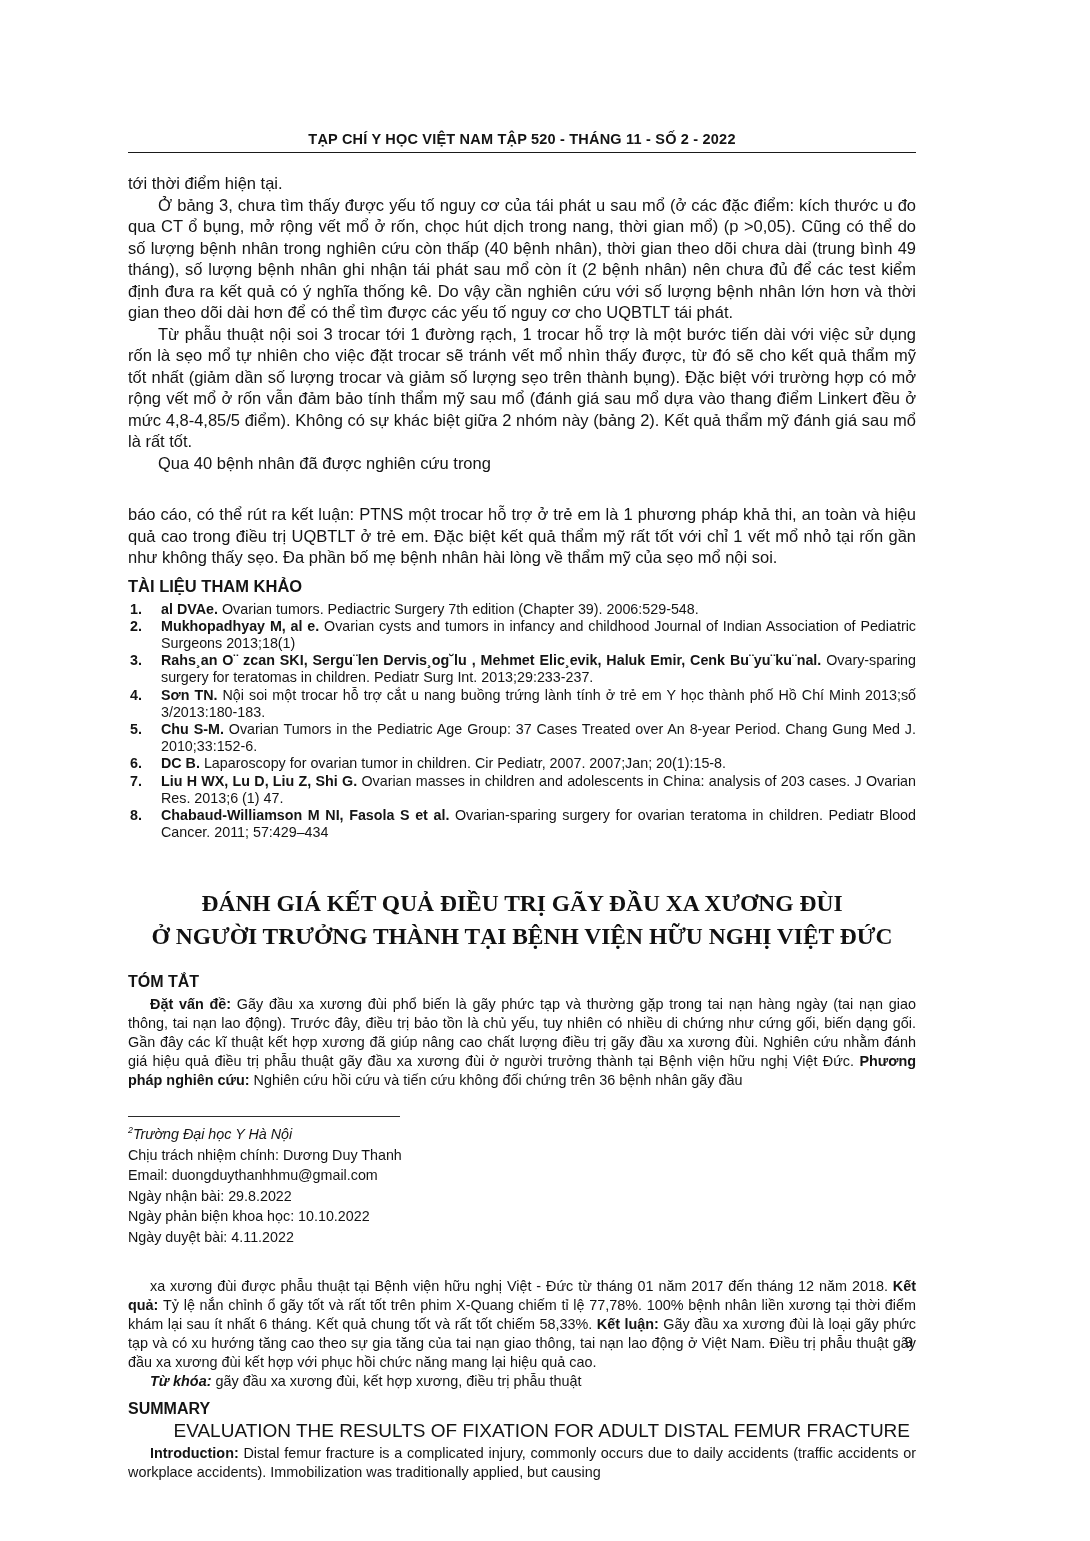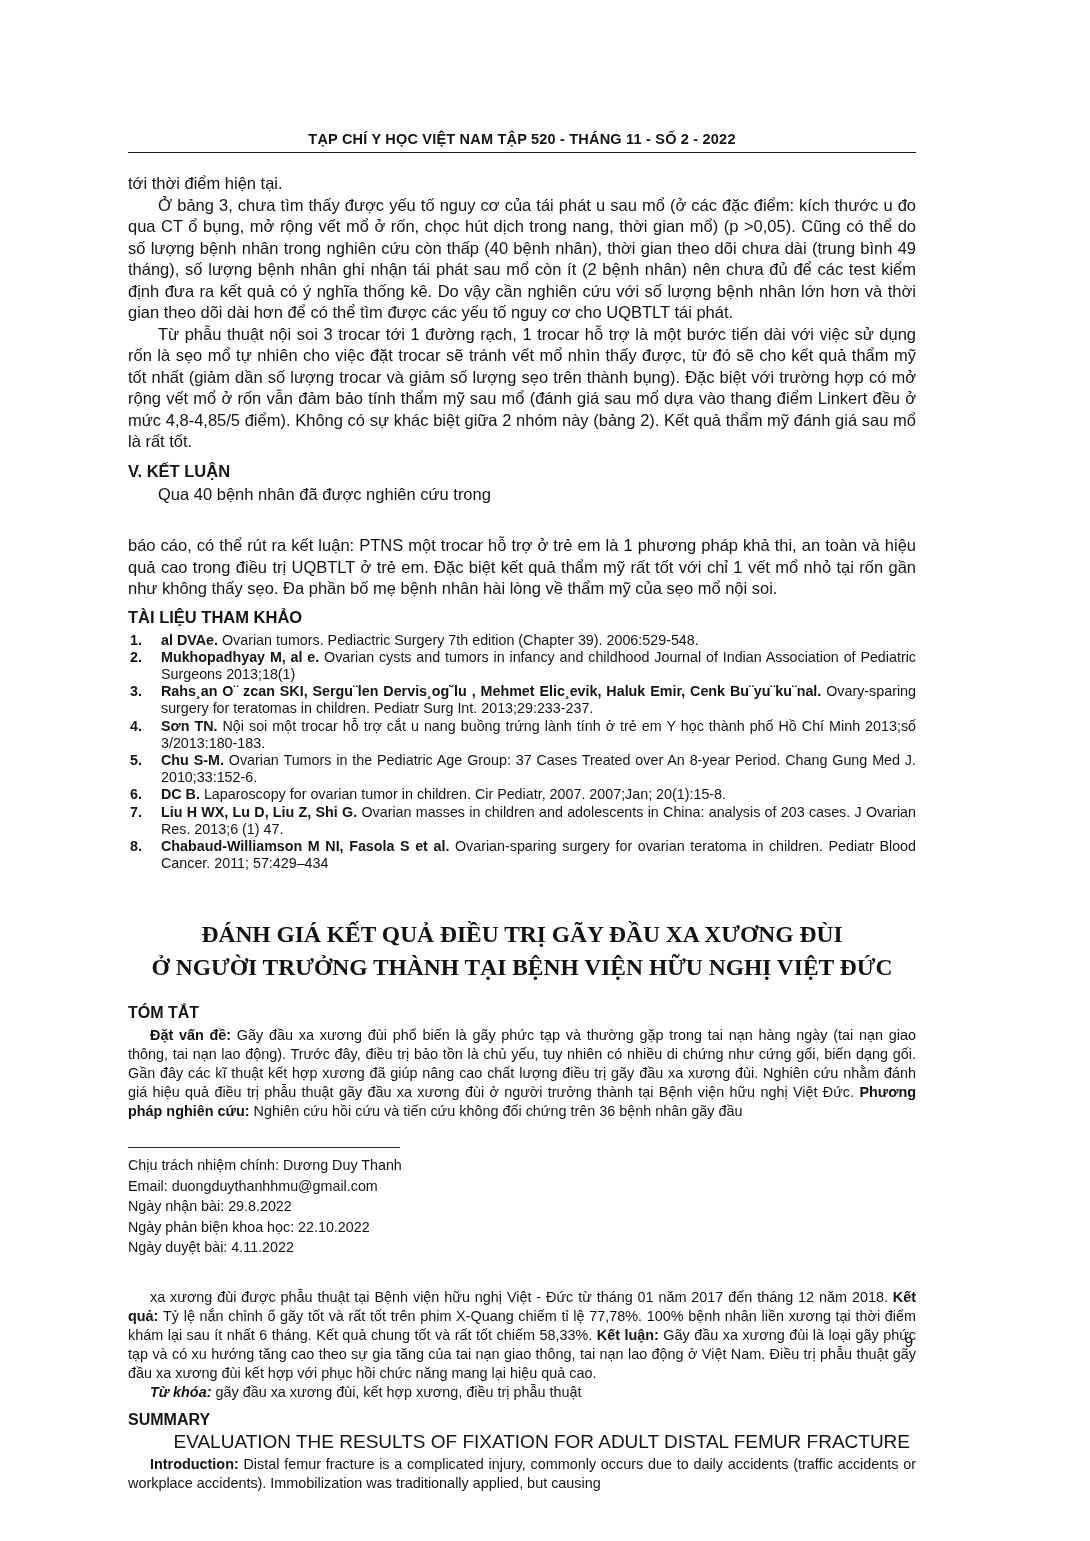--- a/index.html
+++ b/index.html
@@ -73,21 +73,20 @@
   <header class="page-header">
     <div class="journal-title">TẠP CHÍ Y HỌC VIỆT NAM TẬP 520 - THÁNG 11 - SỐ 2 - 2022</div>
     <div class="header-rule"></div>
   </header>
 
   <section class="cols article1">
     <div class="col">
       <p class="body-p noindent">tới thời điểm hiện tại.</p>
       <p class="body-p">Ở bảng 3,  chưa tìm thấy được yếu tố nguy cơ của tái phát u sau mổ (ở các đặc điểm: kích thước u đo qua CT ổ bụng, mở rộng vết mổ ở rốn, chọc hút dịch trong nang, thời gian mổ) (p &gt;0,05). Cũng có thể do số lượng bệnh nhân trong nghiên cứu còn thấp (40 bệnh nhân), thời gian theo dõi chưa dài (trung bình 49 tháng), số lượng bệnh nhân ghi nhận tái phát sau mổ còn ít (2 bệnh nhân) nên chưa đủ để các test kiểm định đưa ra kết quả có ý nghĩa thống kê. Do vậy cần nghiên cứu với số lượng bệnh nhân lớn hơn và thời gian theo dõi dài hơn để có thể tìm được các yếu tố nguy cơ cho UQBTLT tái phát.</p>
       <p class="body-p">Từ phẫu thuật nội soi 3 trocar tới 1 đường rạch, 1 trocar  hỗ trợ là một bước tiến dài với việc sử dụng rốn là sẹo mổ tự nhiên cho việc đặt trocar sẽ tránh vết mổ nhìn thấy được, từ đó sẽ cho kết quả thẩm mỹ tốt nhất (giảm dần số lượng trocar và giảm số lượng sẹo trên thành bụng). Đặc biệt với trường hợp có mở rộng vết mổ ở rốn vẫn đảm bảo tính thẩm mỹ sau mổ (đánh giá sau mổ dựa vào thang điểm Linkert đều ở mức 4,8-4,85/5 điểm). Không có sự khác biệt giữa 2 nhóm này (bảng 2). Kết quả thẩm mỹ đánh giá sau mổ là rất tốt.</p>
-      <h2 class="sec-heading">V. KẾT LUẬN</h2>
       <p class="body-p">Qua 40 bệnh nhân đã được nghiên cứu trong</p>
     </div>
     <div class="col">
       <p class="body-p noindent">báo cáo, có thể rút ra kết luận: PTNS một trocar hỗ trợ  ở trẻ em là 1 phương pháp khả thi, an toàn và hiệu quả cao trong điều trị UQBTLT ở trẻ em. Đặc biệt kết quả thẩm mỹ rất tốt với chỉ 1 vết mổ nhỏ tại rốn gần như không thấy sẹo. Đa phần bố mẹ bệnh nhân hài lòng về thẩm mỹ của sẹo mổ nội soi.</p>
       <h2 class="sec-heading refs-heading">TÀI  LIỆU THAM KHẢO</h2>
       <ol class="refs">
 
           <li class="ref">
             <span class="ref-num">1.</span>
             <span class="ref-body"><b>al DVAe. </b><span>Ovarian tumors. Pediactric Surgery 7th edition (Chapter 39). 2006:529-548.</span></span>
@@ -137,24 +136,25 @@
       <span class="a2-title-line">Ở NGƯỜI TRƯỞNG THÀNH TẠI BỆNH VIỆN HỮU NGHỊ VIỆT ĐỨC</span>
     </h1>
 
     <div class="cols a2-cols">
       <div class="col">
         <h2 class="sec-heading abstract-heading">TÓM TẮT</h2>
         <p class="abs-p"><span class="b">Đặt vấn đề: </span><span>Gãy đầu xa xương đùi phổ biến là gãy phức tạp và thường gặp trong tai nạn hàng ngày (tai nạn giao thông, tai nạn lao động). Trước đây, điều trị bảo tồn là chủ yếu, tuy nhiên có nhiều di chứng như cứng gối, biến dạng gối. Gần đây các kĩ thuật kết hợp xương đã giúp nâng cao chất lượng điều trị gãy đầu xa xương đùi. Nghiên cứu nhằm đánh giá hiệu quả điều trị phẫu thuật gãy đầu xa xương đùi ở người trưởng thành tại Bệnh viện hữu nghị Việt Đức. </span><span class="b">Phương pháp nghiên cứu: </span><span>Nghiên cứu hồi cứu và tiến cứu không đối chứng trên 36 bệnh nhân gãy đầu</span></p>
 
         <div class="footnote">
           <div class="footnote-rule"></div>
+          <p class="fn-line"><sup class="i">2</sup><span class="i">Trường Đại học Y Hà Nội</span></p>
           <p class="fn-line"><span>Chịu trách nhiệm chính: Dương Duy Thanh</span></p>
           <p class="fn-line"><span>Email: duongduythanhhmu@gmail.com</span></p>
           <p class="fn-line"><span>Ngày nhận bài: 29.8.2022</span></p>
-          <p class="fn-line"><span>Ngày phản biện khoa học: 22.10.2022</span></p>
+          <p class="fn-line"><span>Ngày phản biện khoa học: 10.10.2022</span></p>
           <p class="fn-line"><span>Ngày duyệt bài: 4.11.2022</span></p>
         </div>
       </div>
 
       <div class="col">
         <p class="abs-p noindent"><span>xa xương đùi được phẫu thuật tại Bệnh viện hữu nghị Việt - Đức từ tháng 01 năm 2017 đến tháng 12 năm 2018. </span><span class="b">Kết quả: </span><span>Tỷ lệ nắn chỉnh ổ gãy tốt và rất tốt trên phim X-Quang chiếm tỉ lệ 77,78%. 100% bệnh nhân liền xương tại thời điểm khám lại sau ít nhất 6 tháng. Kết quả chung tốt và rất tốt chiếm 58,33%. </span><span class="b">Kết luận: </span><span>Gãy đầu xa xương đùi là loại gãy phức tạp và có xu hướng tăng cao theo sự gia tăng của tai nạn giao thông, tai nạn lao động ở Việt Nam. Điều trị phẫu thuật gãy đầu xa xương đùi kết hợp với phục hồi chức năng mang lại hiệu quả cao.</span></p>
         <p class="abs-p"><span class="b i">Từ khóa: </span><span>gãy đầu xa xương đùi, kết hợp xương, điều trị phẫu thuật</span></p>
         <h2 class="sec-heading summary-heading">SUMMARY</h2>
         <div class="summary-title">EVALUATION THE RESULTS OF FIXATION FOR ADULT DISTAL FEMUR FRACTURE</div>
         <p class="abs-p"><span class="b">Introduction: </span><span>Distal femur fracture is a complicated injury, commonly occurs due to daily accidents (traffic accidents or workplace accidents). Immobilization was traditionally applied, but causing</span></p>

